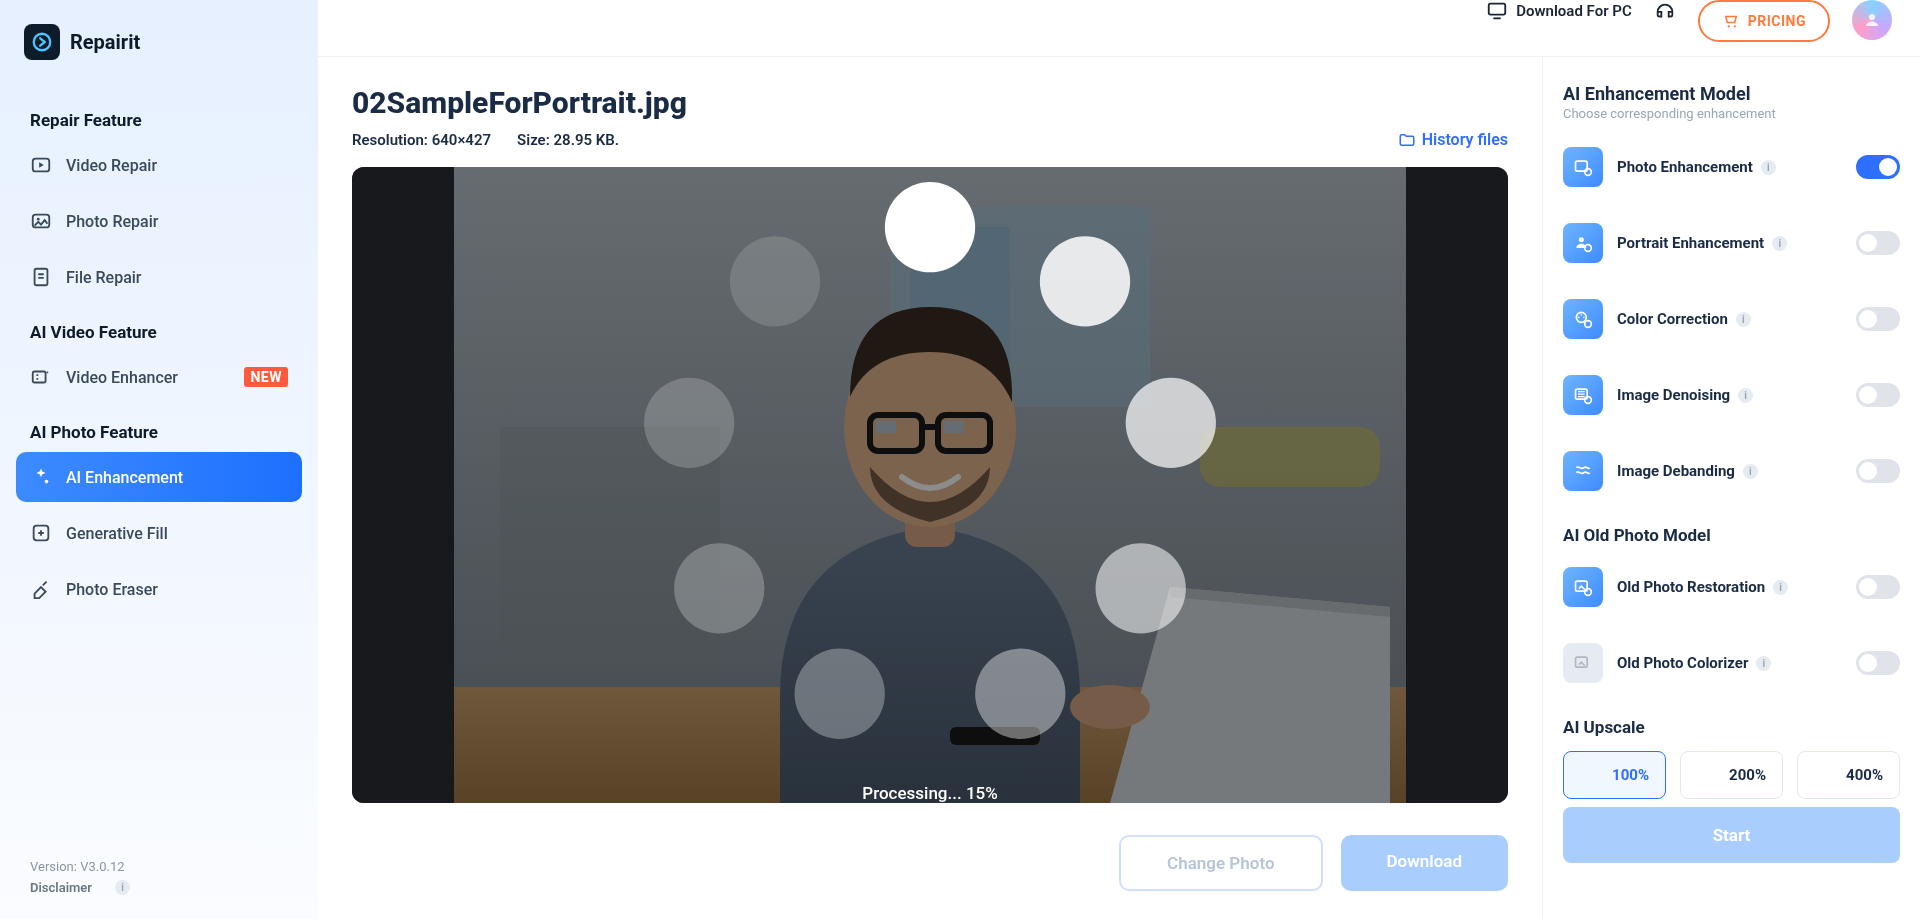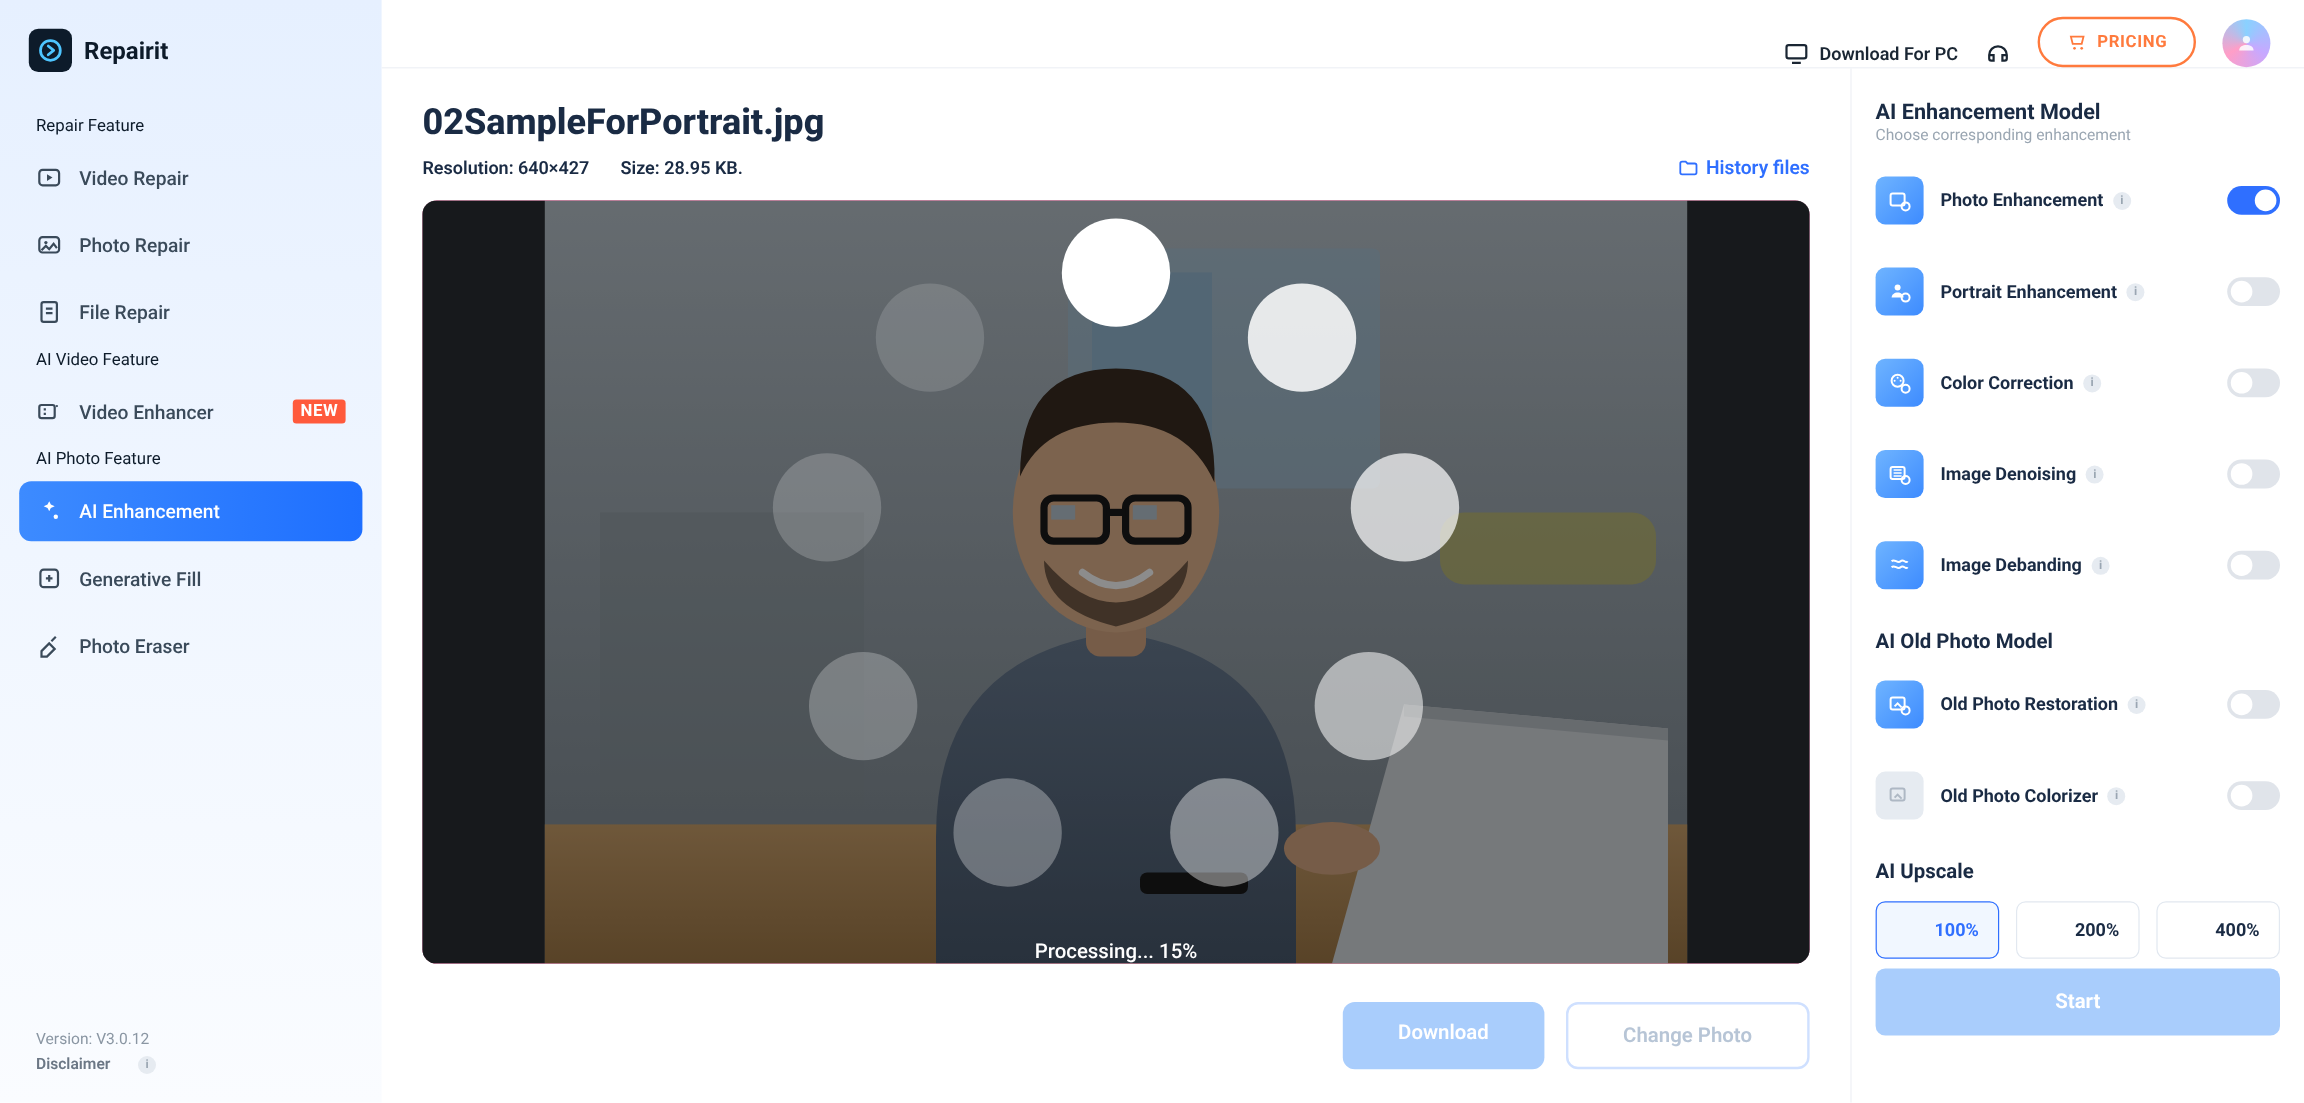--- a/index.html
+++ b/index.html
@@ -2,29 +2,29 @@
 <html><head>
 <meta charset="utf-8">
 <style>
 *{box-sizing:border-box;margin:0;padding:0;font-family:-apple-system,BlinkMacSystemFont,"Segoe UI",Roboto,sans-serif}
 body{width:1920px;height:919px;display:flex;background:#fff;overflow:hidden}
 .sidebar{width:318px;height:100%;background:linear-gradient(180deg,#e6f0ff 0%,#f0f6ff 50%,#fafcff 100%);padding:24px 16px;display:flex;flex-direction:column}
 .logo{display:flex;align-items:center;gap:10px;padding:0 8px;margin-bottom:36px}
 .logo-badge{width:36px;height:36px;background:#0d1b2a;border-radius:8px;display:flex;align-items:center;justify-content:center}
 .logo-badge svg{width:22px;height:22px}
 .logo-text{font-size:20px;font-weight:700;color:#0d1b2a}
-.section-label{font-size:14px;font-weight:400;color:#0d1b2a;padding:0 14px;margin:1px 0 10px}
+.section-label{font-size:17px;font-weight:700;color:#0d1b2a;padding:0 14px;margin:14px 0 10px}
 .nav-item{display:flex;align-items:center;gap:14px;padding:14px 14px;border-radius:10px;cursor:pointer;color:#3a4a5a;font-size:16px;font-weight:500;margin-bottom:6px}
 .nav-item.active{background:linear-gradient(90deg,#3d8bff,#1e6fff);color:#fff}
 .nav-item .nav-icon{width:22px;height:22px;flex-shrink:0}
 .nav-item .new-badge{margin-left:auto;background:#ff5a3c;color:#fff;font-size:14px;font-weight:700;padding:2px 6px;border-radius:3px;letter-spacing:.5px}
 .sidebar-footer{margin-top:auto;padding:0 14px;color:#8a96a3;font-size:13px}
 .sidebar-footer .disc{display:flex;align-items:center;gap:23px;margin-top:6px;color:#6b7785;font-weight:600}
 .main{flex:1;display:flex;flex-direction:column}
-.topbar{height:72px;display:flex;align-items:flex-end;justify-content:flex-end;gap:22px;padding:0 28px;border-bottom:1px solid #eef1f5}
+.topbar{height:72px;display:flex;align-items:flex-start;justify-content:flex-end;gap:22px;padding:0 28px;border-bottom:1px solid #eef1f5}
 .tb-item{display:flex;align-items:center;gap:8px;color:#1a2633;font-size:15px;font-weight:600;cursor:pointer}
 .tb-icon{width:22px;height:22px}
 .pricing-btn{display:flex;align-items:center;gap:8px;border:2px solid #ff7a3d;color:#ff7a3d;font-size:14px;font-weight:700;padding:10px 22px;border-radius:28px;cursor:pointer;letter-spacing:.5px}
 .avatar{width:40px;height:40px;border-radius:50%;background:conic-gradient(#8ad1ff,#c7a8ff,#ff9ec7,#8ad1ff);display:flex;align-items:center;justify-content:center}
 .avatar svg{width:18px;height:18px;opacity:.85}
 .content{flex:1;display:flex}
 .center{flex:1;padding:28px 34px;display:flex;flex-direction:column}
 .title{font-size:30px;font-weight:800;color:#1a2b44}
 .meta-row{display:flex;align-items:center;margin-top:10px}
 .meta{font-size:15px;color:#1a2b44;font-weight:600}
@@ -251,22 +251,22 @@
               <circle cx="6" cy="28" r="3" opacity=".25"></circle>
                 <circle cx="4" cy="17" r="3" opacity=".2"></circle>
               <circle cx="9.7" cy="7.6" r="3" opacity=".15"></circle>
             </g>
           </svg>
           <div class="proc-text">Processing... 15%</div>
         </div>
       </div>
 
       <div class="btn-row">
+        <div class="btn btn-outline">Change Photo</div>
         <div class="btn btn-primary">Download</div>
-        <div class="btn btn-outline">Change Photo</div>
       </div>
     </div>
 
     <div class="rightpanel">
       <div class="rp-head">AI Enhancement Model</div>
       <div class="rp-sub">Choose corresponding enhancement</div>
 
       <div class="model-row">
         <div class="model-icon">
             <svg width="20" height="20" viewBox="0 0 24 24" fill="none">

